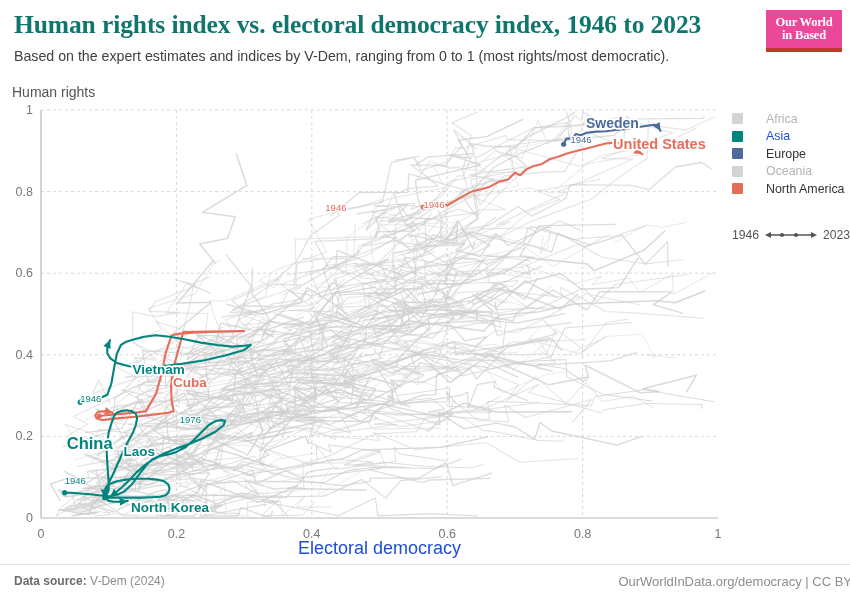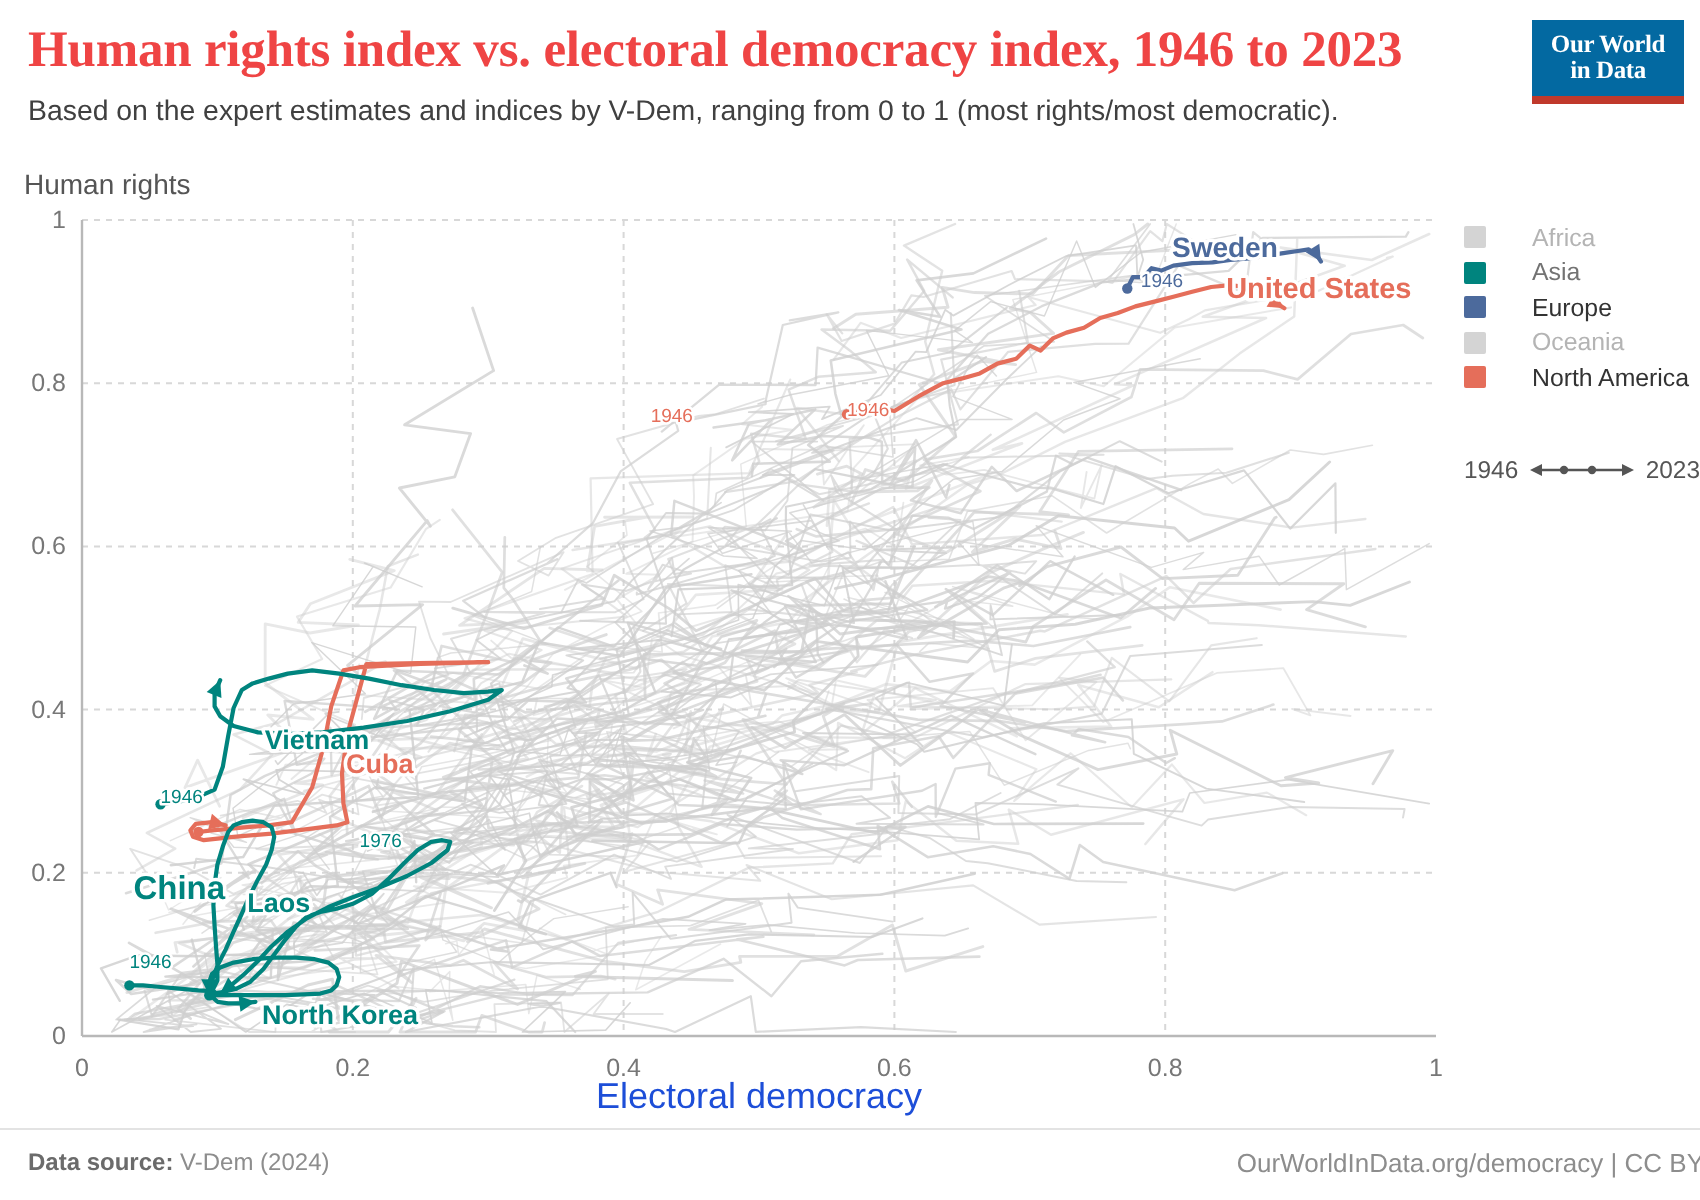--- a/index.html
+++ b/index.html
@@ -24,21 +24,21 @@
     height: 72px;
   }
   #chart-title {
     position: absolute;
     left: 14px;
     top: 10px;
     width: 740px;
     font-family: "Liberation Serif", serif;
     font-size: 25.5px;
     font-weight: 700;
-    color: #ef4444;
+    color: #0f766e;
     letter-spacing: -0.1px;
     line-height: 30px;
     white-space: nowrap;
   }
   #chart-subtitle {
     position: absolute;
     left: 14px;
     top: 47px;
     width: 740px;
     font-size: 14.2px;
@@ -48,21 +48,21 @@
     white-space: nowrap;
   }
 
   
   #owid-logo {
     position: absolute;
     right: 8px;
     top: 10px;
     width: 76px;
     height: 42px;
-    background: #0369a1;
+    background: #ec4899;
     border-bottom: 4px solid #c0392b;
     box-sizing: border-box;
     display: flex;
     flex-direction: column;
     align-items: center;
     justify-content: center;
     line-height: 13px;
   }
   #owid-logo .ll {
     color: #ffffff;
@@ -190,21 +190,21 @@
   }
 </style>
 </head>
 <body>
 
 <div id="header">
   <div id="chart-title">Human rights index vs. electoral democracy index, 1946 to 2023</div>
   <div id="chart-subtitle">Based on the expert estimates and indices by V-Dem, ranging from 0 to 1 (most rights/most democratic).</div>
   <div id="owid-logo">
     <span class="ll">Our World</span>
-    <span class="ll">in Data</span>
+    <span class="ll">in Based</span>
   </div>
 </div>
 
 <div id="plot-wrap">
   <div id="y-axis-title">Human rights</div>
   <div id="x-axis-title">Electoral democracy</div>
   <svg id="scatter" width="850" height="480">
       <text x="33" y="442" text-anchor="end" class="tick-label">0</text>
       <line x1="41" y1="356.4" x2="718" y2="356.4" stroke="#d8d8d8" stroke-width="1" stroke-dasharray="3,3"></line>
       <text x="33" y="360.4" text-anchor="end" class="tick-label">0.2</text>
@@ -491,21 +491,21 @@
     </svg>
 </div>
 
 <div id="legend">
     <div class="legend-row">
       <span class="legend-swatch" style="background: rgb(212, 212, 212);"></span>
       <span class="legend-text" style="color: rgb(180, 180, 180);">Africa</span>
     </div>
     <div class="legend-row">
       <span class="legend-swatch" style="background: rgb(0, 132, 126);"></span>
-      <span class="legend-text" style="color: #737373;">Asia</span>
+      <span class="legend-text" style="color: #1d4ed8;">Asia</span>
     </div>
     <div class="legend-row">
       <span class="legend-swatch" style="background: rgb(76, 106, 156);"></span>
       <span class="legend-text" style="color: rgb(51, 51, 51);">Europe</span>
     </div>
     <div class="legend-row">
       <span class="legend-swatch" style="background: rgb(212, 212, 212);"></span>
       <span class="legend-text" style="color: rgb(180, 180, 180);">Oceania</span>
     </div>
     <div class="legend-row">

